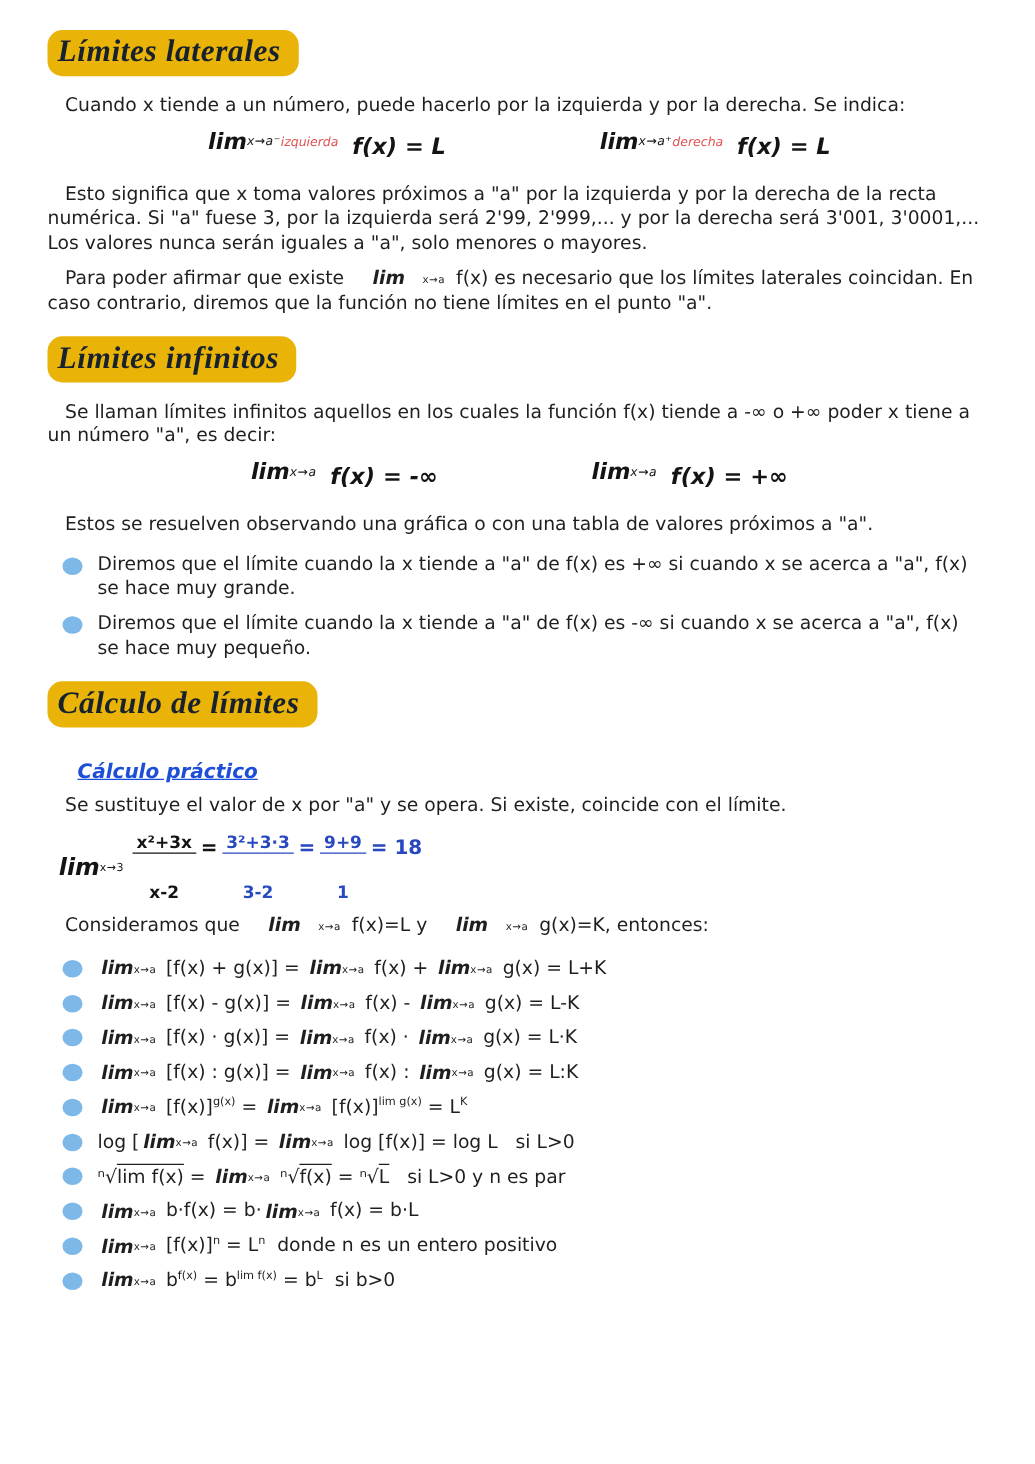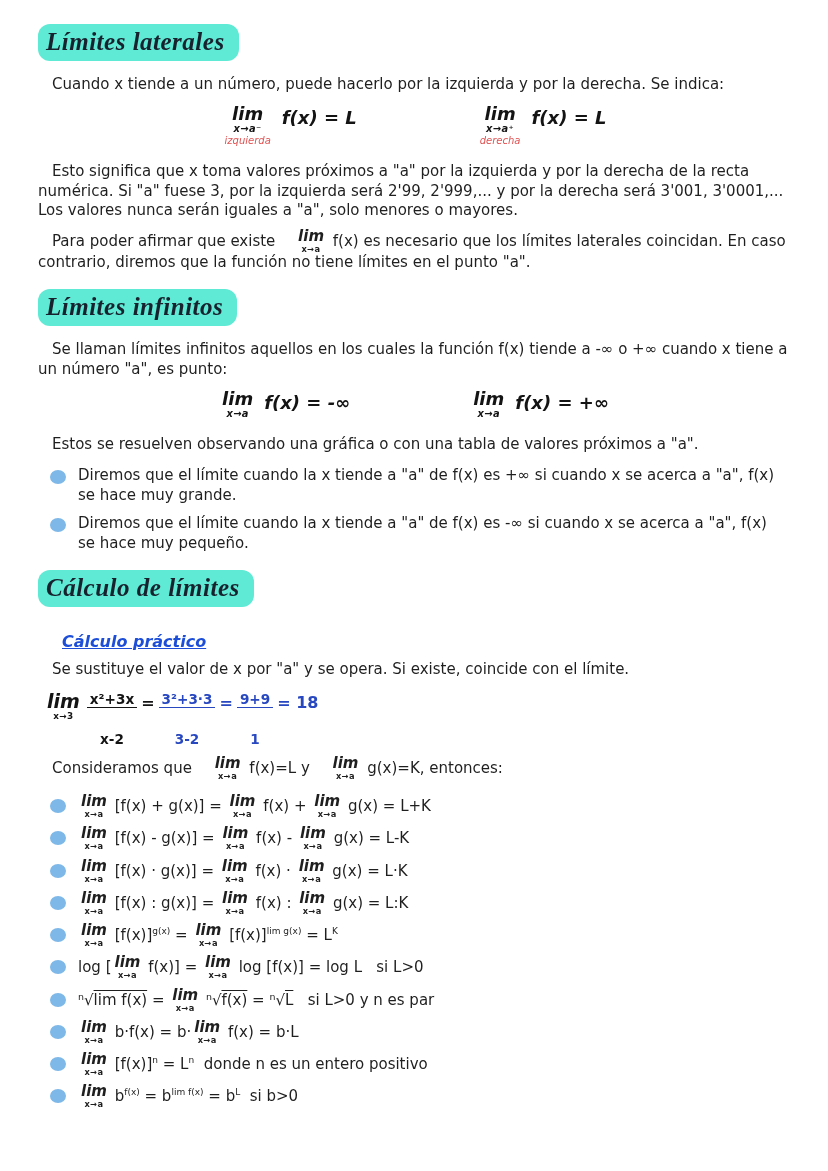--- a/index.html
+++ b/index.html
@@ -1,29 +1,29 @@
 <!DOCTYPE html>
 <html><head>
 <meta charset="utf-8">
 <style>
   html,body{margin:0;padding:0;background:#ffffff;}
   body{width:828px;min-height:1171px;font-family:"DejaVu Sans",sans-serif;color:#1f1f1f;font-size:15px;line-height:1.32;}
   .page{padding:24px 38px 30px 38px;box-sizing:border-box;}
   .title{display:inline-block;font-family:"Liberation Serif",serif;font-style:italic;font-weight:bold;
-         font-size:25px;color:#17222e;background:#5eead4;padding:1px 14px 3px 8px;border-radius:12px;
+         font-size:25px;color:#17222e;background:#eab308;padding:1px 14px 3px 8px;border-radius:12px;
          margin:0 0 6px 0;letter-spacing:0.5px;}
   .sec{margin-bottom:16px;}
   .para{margin:8px 0;text-indent:14px;}
   .math-display{display:flex;justify-content:center;gap:120px;margin:10px 0 16px;font-weight:bold;
                 font-style:italic;font-size:18px;color:#141414;}
   .math-display.left{justify-content:flex-start;margin-left:6px;gap:0;font-style:normal;font-weight:600;font-size:16px;}
   .mexpr{display:inline-flex;align-items:flex-start;}
-  .limstack{display:inline-flex;flex-direction:column;align-items:center;vertical-align:middle;line-height:1;margin:0 3px;}
+  .limstack{display:inline-flex;flex-direction:row;align-items:center;vertical-align:middle;line-height:1;margin:0 3px;}
   .limword{font-style:italic;font-weight:bold;}
-  .limsub{font-size:0.55em;font-weight:bold;margin-top:1px;letter-spacing:0.4px;}
+  .limsub{font-size:0.55em;font-weight:normal;margin-top:1px;letter-spacing:0.4px;}
   .limlabel{font-size:10px;color:#e05252;margin-top:2px;font-style:italic;font-weight:normal;text-align:center;}
   .mrest{margin-left:8px;margin-top:1px;}
   .frac{display:inline-flex;flex-direction:column;align-items:center;margin:0 4px;line-height:1.15;font-size:0.85em;vertical-align:middle;text-align:center;}
   .frac .num{border-bottom:1.6px solid currentColor;padding:0 3px;}
   .frac .den{padding:0 3px;margin-top:24px;}
   sup{font-size:0.6em;}
   .ol{text-decoration:overline;}
   .c-blue{color:#2848c0;}
   .subtitle{font-weight:bold;font-style:italic;text-decoration:underline;font-size:16px;margin:18px 0 8px 24px;color:#1d4ed8;}
   ul{list-style:none;margin:12px;padding:0;}
@@ -66,21 +66,21 @@
 
     <p class="para">Esto significa que x toma valores próximos a "a" por la izquierda y por la derecha de la recta numérica. Si "a" fuese 3, por la izquierda será 2'99, 2'999,... y por la derecha será 3'001, 3'0001,... Los valores nunca serán iguales a "a", solo menores o mayores.</p>
     <p class="para mathp"><span class="mtxt">Para poder afirmar que existe </span><span class="limstack">
           <span class="limword">lim</span>
           <span class="limsub">x→a</span>
         </span><span class="mtxt"> f(x) es necesario que los límites laterales coincidan. En caso contrario, diremos que la función no tiene límites en el punto "a".</span></p>
   </div>
 
   <div class="sec">
     <h1 class="title">Límites infinitos</h1>
-    <p class="para">Se llaman límites infinitos aquellos en los cuales la función f(x) tiende a -∞ o +∞ cuando x tiene a un número "a", es punto:</p>
+    <p class="para">Se llaman límites infinitos aquellos en los cuales la función f(x) tiende a -∞ o +∞ poder x tiene a un número "a", es decir:</p>
 
     <div class="math-display">
       <span class="mexpr">
         <span class="limstack">
           <span class="limword">lim</span>
           <span class="limsub">x→a</span>
         </span>
         <span class="mrest">f(x) = -∞</span>
       </span>
       <span class="mexpr">

